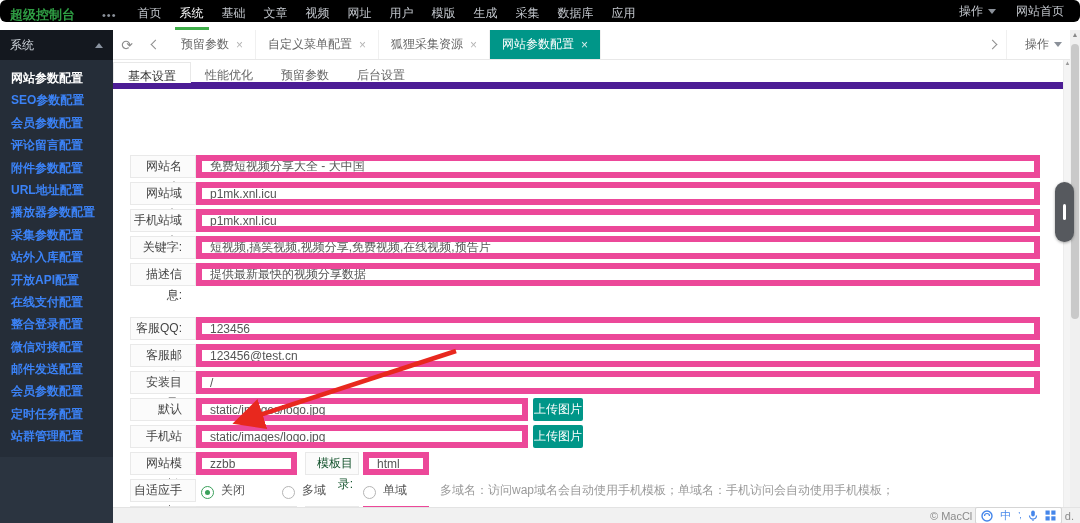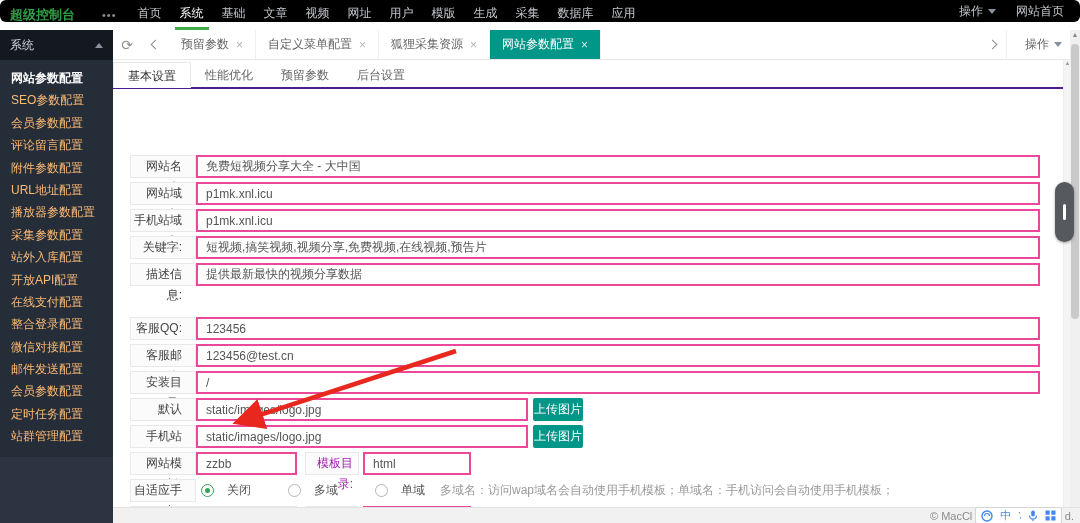--- a/index.html
+++ b/index.html
@@ -20,67 +20,67 @@
   .top-right { margin-left:auto; display:flex; align-items:center; gap:20px; padding-right:16px; color:#c2c6cc; }
   .caret-down { display:inline-block; width:0; height:0; border-left:4px solid transparent;
     border-right:4px solid transparent; border-top:5px solid #8a9099; margin-left:5px; vertical-align:middle; }
   .caret-up { display:inline-block; width:0; height:0; border-left:4px solid transparent;
     border-right:4px solid transparent; border-bottom:5px solid #8a93a0; }
   
   .sidebar { position:absolute; left:0; top:30px; width:113px; height:493px; background:#2b3440; z-index:9; }
   .side-header { height:30px; background:#14181f; color:#cfd5dc; display:flex; align-items:center;
     justify-content:space-between; padding:0 10px; cursor:pointer; }
   .side-menu { background:#252d38; padding:7px 0 9px 0; }
-  .side-item { height:22.4px; line-height:22.4px; padding-left:11px; color:#fdba74; font-size:12px; cursor:pointer;
-    white-space:nowrap; overflow:hidden; }
+  .side-item { height:22.4px; line-height:22.4px; padding-left:11px; color:#3b82f6; font-size:12px; cursor:pointer;
+    white-space:nowrap; overflow:hidden;font-weight:bold; }
   .side-item.active { color:#ffffff; font-weight:bold; }
   
   .tabbar { position:absolute; left:113px; top:30px; width:967px; height:30px; background:#fff;
     border-bottom:1px solid #e8e8e8; display:flex; align-items:stretch; z-index:8; }
   .tb-btn { width:28px; display:flex; align-items:center; justify-content:center; color:#8d8d8d; cursor:pointer; }
   .tb-refresh { font-size:14px; }
   .chev { display:inline-block; width:7px; height:7px; border-left:1px solid #8d8d8d; border-bottom:1px solid #8d8d8d; }
   .chev-left  { transform:rotate(45deg); }
   .chev-right { transform:rotate(-135deg); }
   .tb-tabs { display:flex; }
   .tb-tab { display:flex; align-items:center; gap:7px; padding:0 12px; color:#666; cursor:pointer;
     border-right:1px solid #f0f0f0; white-space:nowrap; }
   .tb-tab .close { color:#b5b5b5; font-size:12px; }
   .tb-tab.active { background:#009688; color:#fff; }
   .tb-tab.active .close { color:#d8efec; }
   .tb-right { margin-left:auto; display:flex; align-items:stretch; }
   .tb-op { display:flex; align-items:center; padding:0 18px; color:#666; border-left:1px solid #f0f0f0; cursor:pointer; }
   
   .content { position:absolute; left:113px; top:60px; width:950px; height:447px; background:#fff; z-index:1; }
   .form-tabs { position:absolute; left:0; top:2px; width:950px; height:27px; display:flex;
-    border-bottom:2px solid #4c1d95; }
+    border-bottom:7px solid #4c1d95; }
   .ftab { padding:0 14px; line-height:26px; color:#666; cursor:pointer; }
   .ftab.active { border:1px solid #e8e8e8; border-bottom:1px solid #fff; margin-bottom:-1px;
     background:#fff; color:#333; }
   .frow { position:absolute; left:0; width:950px; height:27px; }
   .flabel { position:absolute; left:17px; top:2px; width:66px; height:23px; line-height:21px;
     background:#fbfbfb; border:1px solid #e9e9e9; text-align:right; padding-right:13px; color:#444; }
-  .finput { position:absolute; top:2px; height:23px; border:2px solid #ec4899; background:#fff;
+  .finput { position:absolute; top:2px; height:23px; border:6px solid #ec4899; background:#fff;
     padding:0 8px; font-family:"Liberation Sans",sans-serif; font-size:12px; color:#555; outline:none; }
   .finput::placeholder { color:#9a9a9a; }
   .in-main { left:83px; }
   .w-full { width:844px; }
   .w-logo { width:332px; }
   .w-tpl  { width:101px; }
   .flabel2 { position:absolute; left:192px; top:2px; width:54px; height:23px; line-height:21px;
-    background:#fbfbfb; border:1px solid #e9e9e9; text-align:right; padding-right:5px; color:#a21caf; }
-  .in-2 { left:250px; width:108px; }
+    background:#fbfbfb; border:1px solid #e9e9e9; text-align:right; padding-right:5px; color:#14532d; }
+  .in-2 { left:250px; width:66px; }
   .upload-btn { position:absolute; left:420px; top:2px; width:50px; height:23px; background:#009688;
     color:#fff; border:none; border-radius:2px; font-family:"Liberation Sans",sans-serif; font-size:12px; cursor:pointer; }
   .select-box { position:absolute; left:83px; top:2px; width:101px; height:23px; border:1px solid #e6e6e6;
     padding:0 8px; line-height:21px; color:#555; cursor:pointer; }
   .select-caret { position:absolute; right:7px; top:9px; width:0; height:0; border-left:4px solid transparent;
     border-right:4px solid transparent; border-top:5px solid #b3b3b3; }
   .radio-group { position:absolute; left:88px; top:0; height:27px; display:flex; align-items:center; gap:37px; }
-  .radio-opt { display:flex; align-items:center; gap:13px; cursor:pointer; color:#555; }
+  .radio-opt { display:flex; align-items:flex-end; gap:7px; cursor:pointer; color:#555; }
   .rdot { width:13px; height:13px; border-radius:50%; border:1px solid #b5b5b5; background:#fff; position:relative; }
   .radio-opt.checked .rdot { border-color:#3aa05a; }
   .radio-opt.checked .rdot::after { content:""; position:absolute; left:3px; top:3px; width:5px; height:5px;
     border-radius:50%; background:#3aa05a; }
   .radio-hint { position:absolute; left:327px; top:0; line-height:27px; color:#9a9a9a; white-space:nowrap; }
   
   .footer { position:absolute; left:113px; top:507px; width:967px; height:16px; background:#f1f1f1;
     border-top:1px solid #e3e3e3; display:flex; align-items:center; justify-content:flex-end;
     color:#8b8b8b; font-size:11px; padding-right:6px; z-index:40; }
   .ime-bar { display:flex; align-items:center; gap:7px; background:#fff; border:1px solid #d5d5d5;

